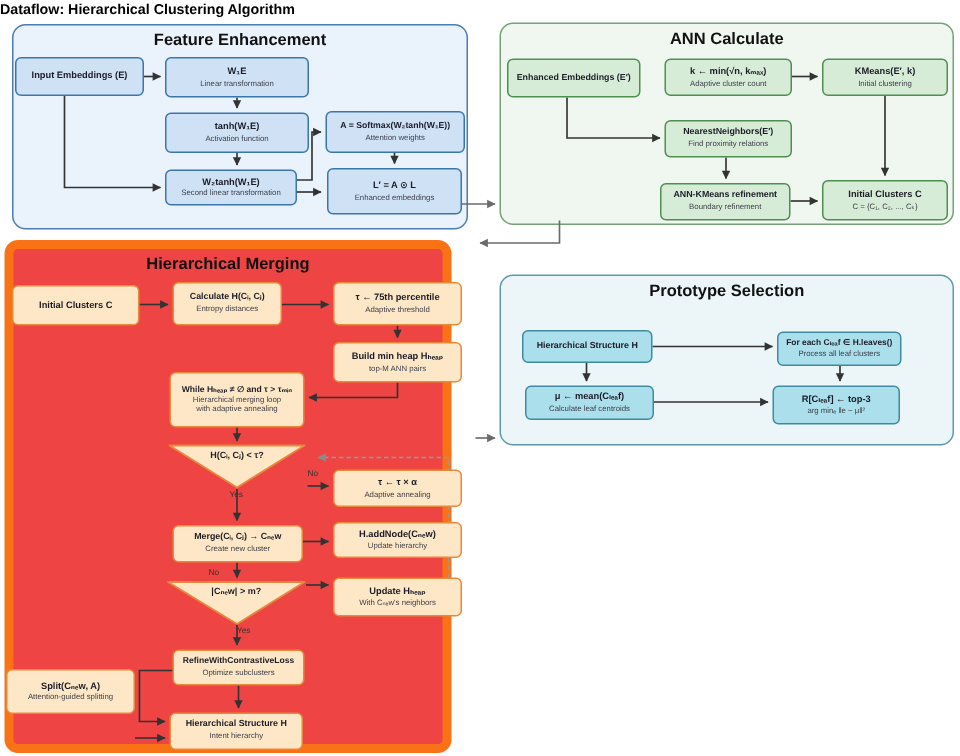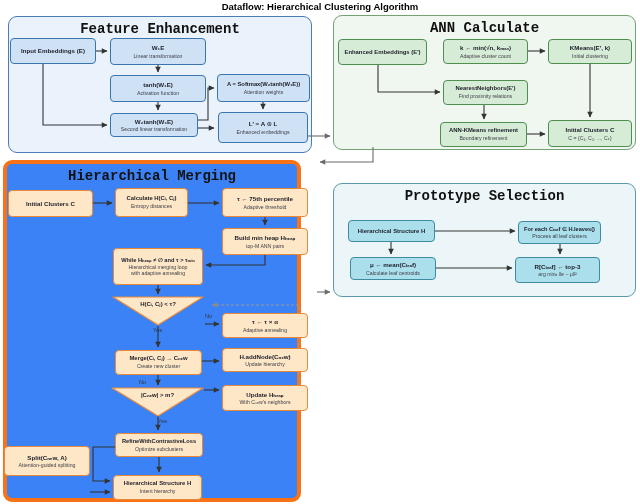--- a/index.html
+++ b/index.html
@@ -1,26 +1,26 @@
 <!DOCTYPE html>
 <html><head>
 <meta charset="utf-8">
 <style>
   html,body{margin:0;padding:0;}
   body{width:640px;height:504px;position:relative;background:#fff;
        font-family:"Liberation Sans","DejaVu Sans",sans-serif;overflow:hidden;}
-  #page-title{position:absolute;top:1px;left:0;right:0;text-align:center;
+  #page-title{position:absolute;top:1px;left:0;right:0;text-align:left;
        font-weight:bold;font-size:9.5px;color:#000;z-index:3;}
   .section{position:absolute;border-radius:9px;box-sizing:border-box;z-index:0;}
   #sec-fe{left:8px;top:16px;width:304px;height:137px;background:#eaf2fb;border:1.4px solid #4a7db4;}
   #sec-ann{left:333px;top:15px;width:303px;height:135px;background:#f0f7f0;border:1.4px solid #74a274;}
-  #sec-hm{left:3px;top:160px;width:298px;height:342px;background:#3b82f6;border:4px solid #f97316;}
+  #sec-hm{left:3px;top:160px;width:298px;height:342px;background:#ef4444;border:6px solid #f97316;}
   #sec-ps{left:333px;top:183px;width:303px;height:114px;background:#ecf6f9;border:1.4px solid #5b99ab;}
   .sec-title{position:absolute;top:4px;left:0;right:0;text-align:center;
-       font-weight:bold;font-size:14px;color:#111;font-family:Liberation Mono, monospace;}
+       font-weight:bold;font-size:11px;color:#111;}
   svg.overlay{position:absolute;left:0;top:0;z-index:1;}
   .node{position:absolute;box-sizing:border-box;border-radius:4px;display:flex;
        flex-direction:column;align-items:center;justify-content:center;text-align:center;
        line-height:1.18;z-index:2;padding:1px 2px;}
   .node .main{font-size:6.2px;font-weight:600;color:#1c1c28;white-space:nowrap;}
   .node .sub{font-size:5.2px;color:#3d3d49;margin-top:1px;white-space:nowrap;}
   .fe-n{background:#cfe2f5;border:1px solid #3a76ae;}
   .ann-n{background:#d7ecd7;border:1px solid #4e8f50;}
   .hm-n{background:#fde7c6;border:1px solid #e8893a;}
   .ps-n{background:#aadfeb;border:1px solid #3e8ba0;}

